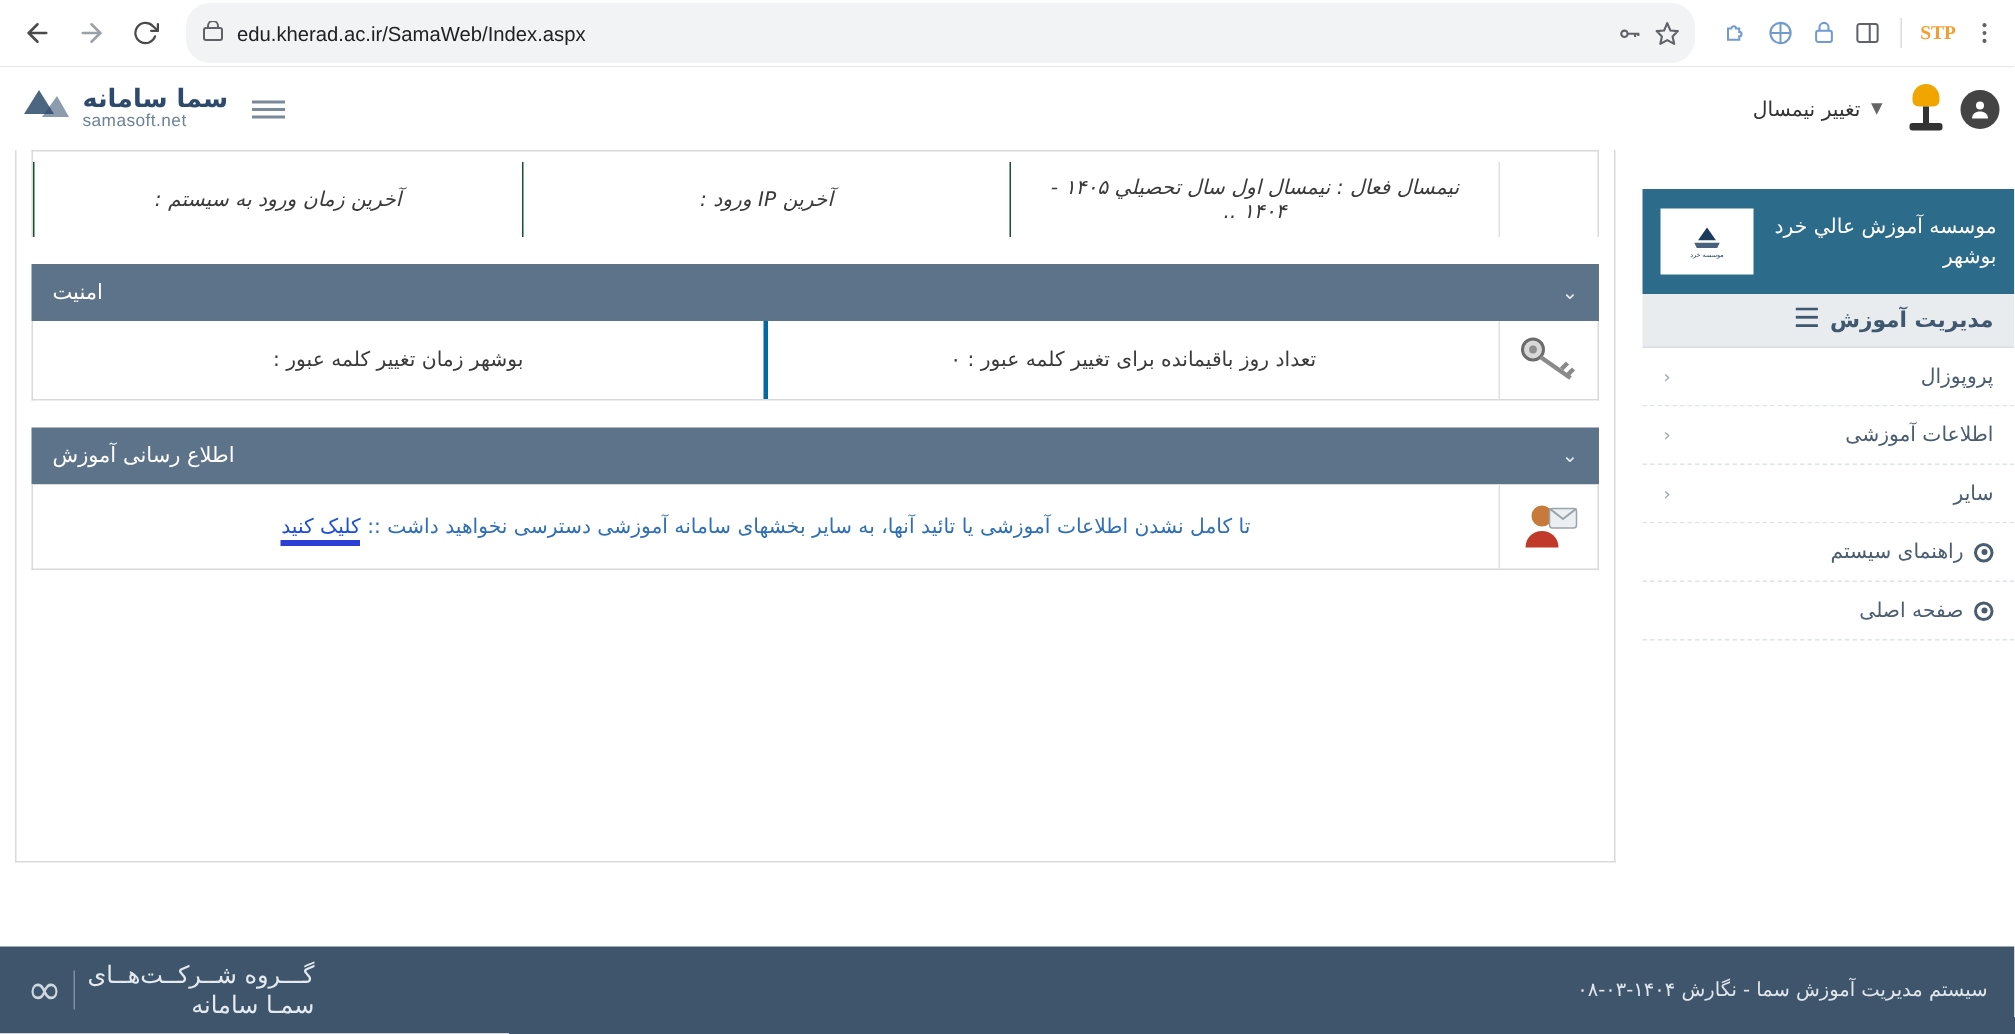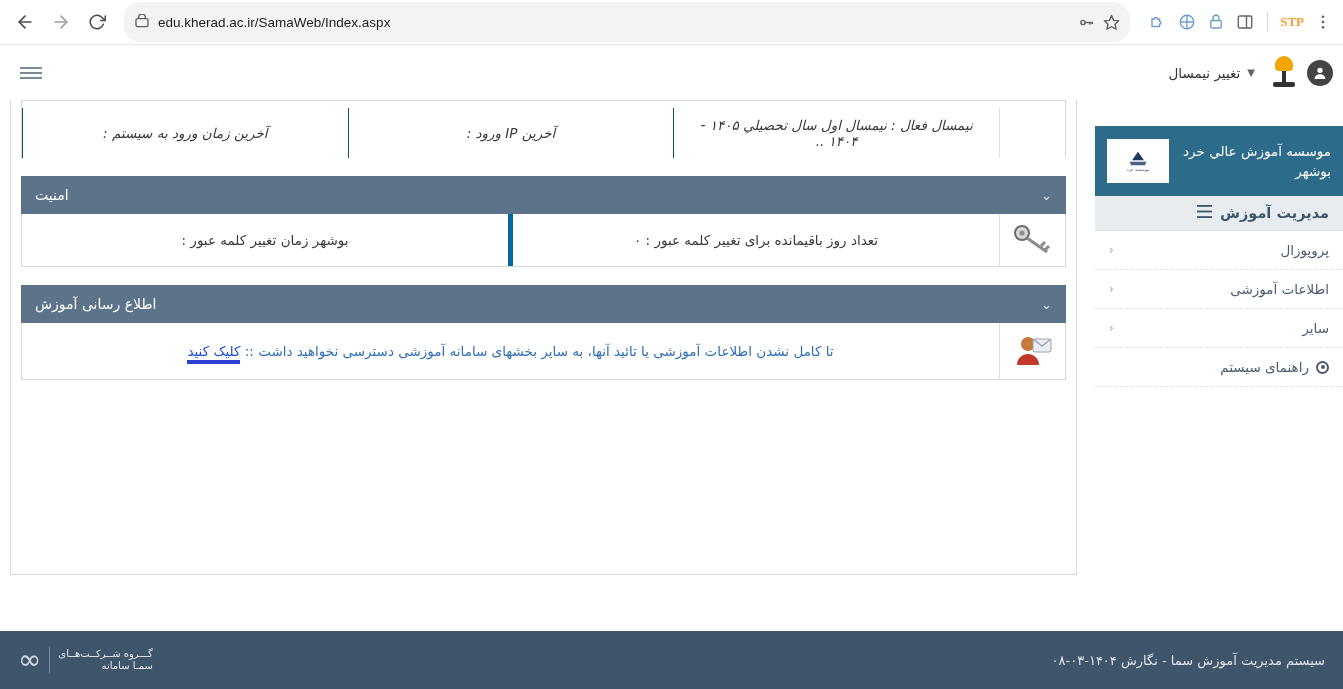--- a/index.html
+++ b/index.html
@@ -233,21 +233,21 @@
     flex: 0 0 66px;
     border-left: 1px solid #e0e0e0;
     display: flex; align-items: center; justify-content: center;
     padding: 8px 0;
   }
   .cell {
     flex: 1 1 0;
     padding: 14px 16px;
     font-size: 13.5px;
     color: #3a3a3a;
-    border-left: 5px solid #0369a1;
+    border-left: 3px solid #0369a1;
     display: flex;
     align-items: center;
   }
   .cell:last-child { border-left: none; }
   .cell.center { justify-content: center; text-align: center; }
 
   
   .top-clip {
     height: 58px;
     overflow: hidden;
@@ -283,21 +283,21 @@
     color: #dfe6ec;
     display: flex;
     align-items: center;
     justify-content: space-between;
     padding: 0 18px;
     flex: 0 0 auto;
     direction: rtl;
   }
   .footer-text { font-size: 13px; }
   .footer-brand { display: flex; align-items: center; gap: 8px; direction: ltr; }
-  .footer-brand .fb-text { text-align: right; line-height: 1.25; font-size: 10px; color: #e4eaef; }
+  .footer-brand .fb-text { text-align: right; line-height: 1.25; font-size: 16px; color: #e4eaef; }
   .infinity {
     font-size: 28px; color: #cfd8e0; line-height: 1;
   }
   .vline { width: 1px; height: 26px; background: #7d8f9f; }
 </style>
 </head>
 <body>
 
 <div class="browser-bar">
   <div class="nav-btn">
@@ -398,20 +398,32 @@
         <span>تغییر نیمسال</span>
       </span>
     </div>
 
     <div class="header-right">
       <span class="hamburger">
         <span></span>
           <span></span>
           <span></span>
       </span>
+      <span class="logo-wrap">
+        <span class="logo-text">
+          <div class="l1">سما سامانه</div>
+          <div class="l2">samasoft.net</div>
+        </span>
+        <span>
+          <svg width="34" height="30" viewBox="0 0 34 30" fill="#2d4a6b">
+              <path d="M2 20 L12 4 L22 20 Z" opacity=".85"></path>
+              <path d="M14 22 L24 8 L32 22 Z" opacity=".55"></path>
+            </svg>
+        </span>
+      </span>
     </div>
   </div>
 
   <div class="body-area">
 
     <div class="sidebar" style="order:1;">
       <div class="inst-box">
         <div class="inst-name">موسسه آموزش عالي خرد بوشهر</div>
         <div class="inst-logo">
           <div class="mark">
@@ -443,20 +455,24 @@
         <span>اطلاعات آموزشی</span>
         <span class="chev">‹</span>
       </div>
       <div class="menu-item">
         <span>سایر</span>
         <span class="chev">‹</span>
       </div>
       <div class="menu-item with-icon">
         <span class="bullet-ico"></span>
         <span>راهنمای سیستم</span>
+      </div>
+      <div class="menu-item with-icon">
+        <span class="bullet-ico"></span>
+        <span>صفحه اصلی</span>
       </div>
     </div>
 
     <div class="main" style="order:2;">
       <div class="panel-outer">
 
         <div class="top-clip">
           <div class="card-icon-cell"></div>
           <div class="cell center">نیمسال فعال : نیمسال اول سال تحصیلي ۱۴۰۵ - ۱۴۰۴ ..</div>
           <div class="cell center">آخرین IP ورود :</div>

